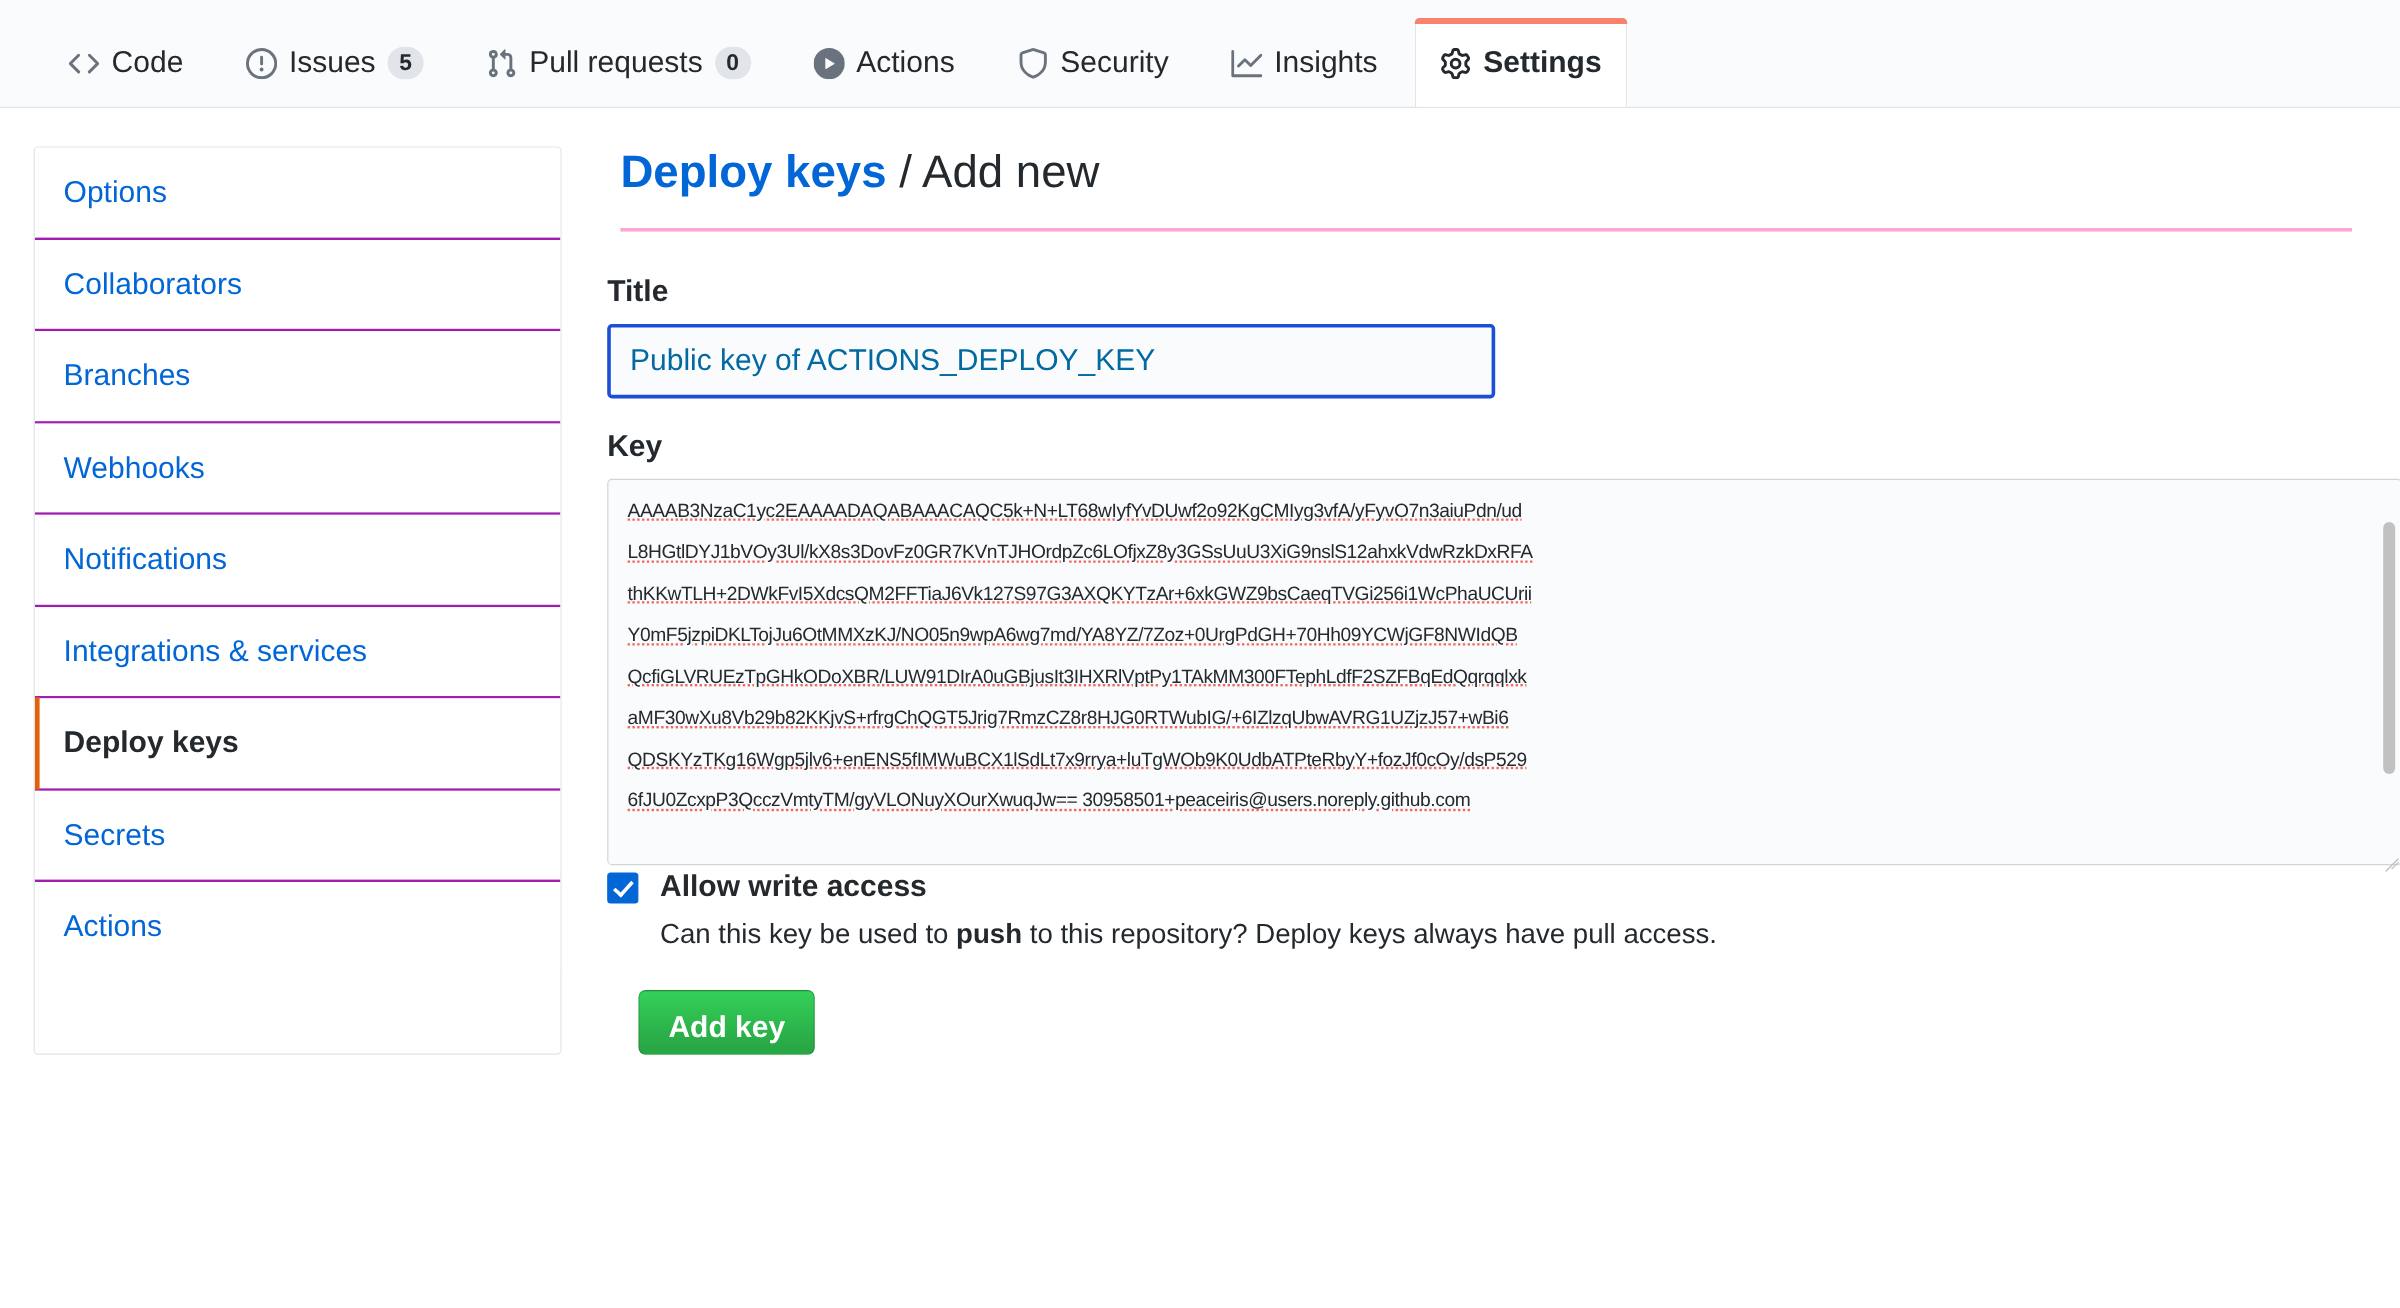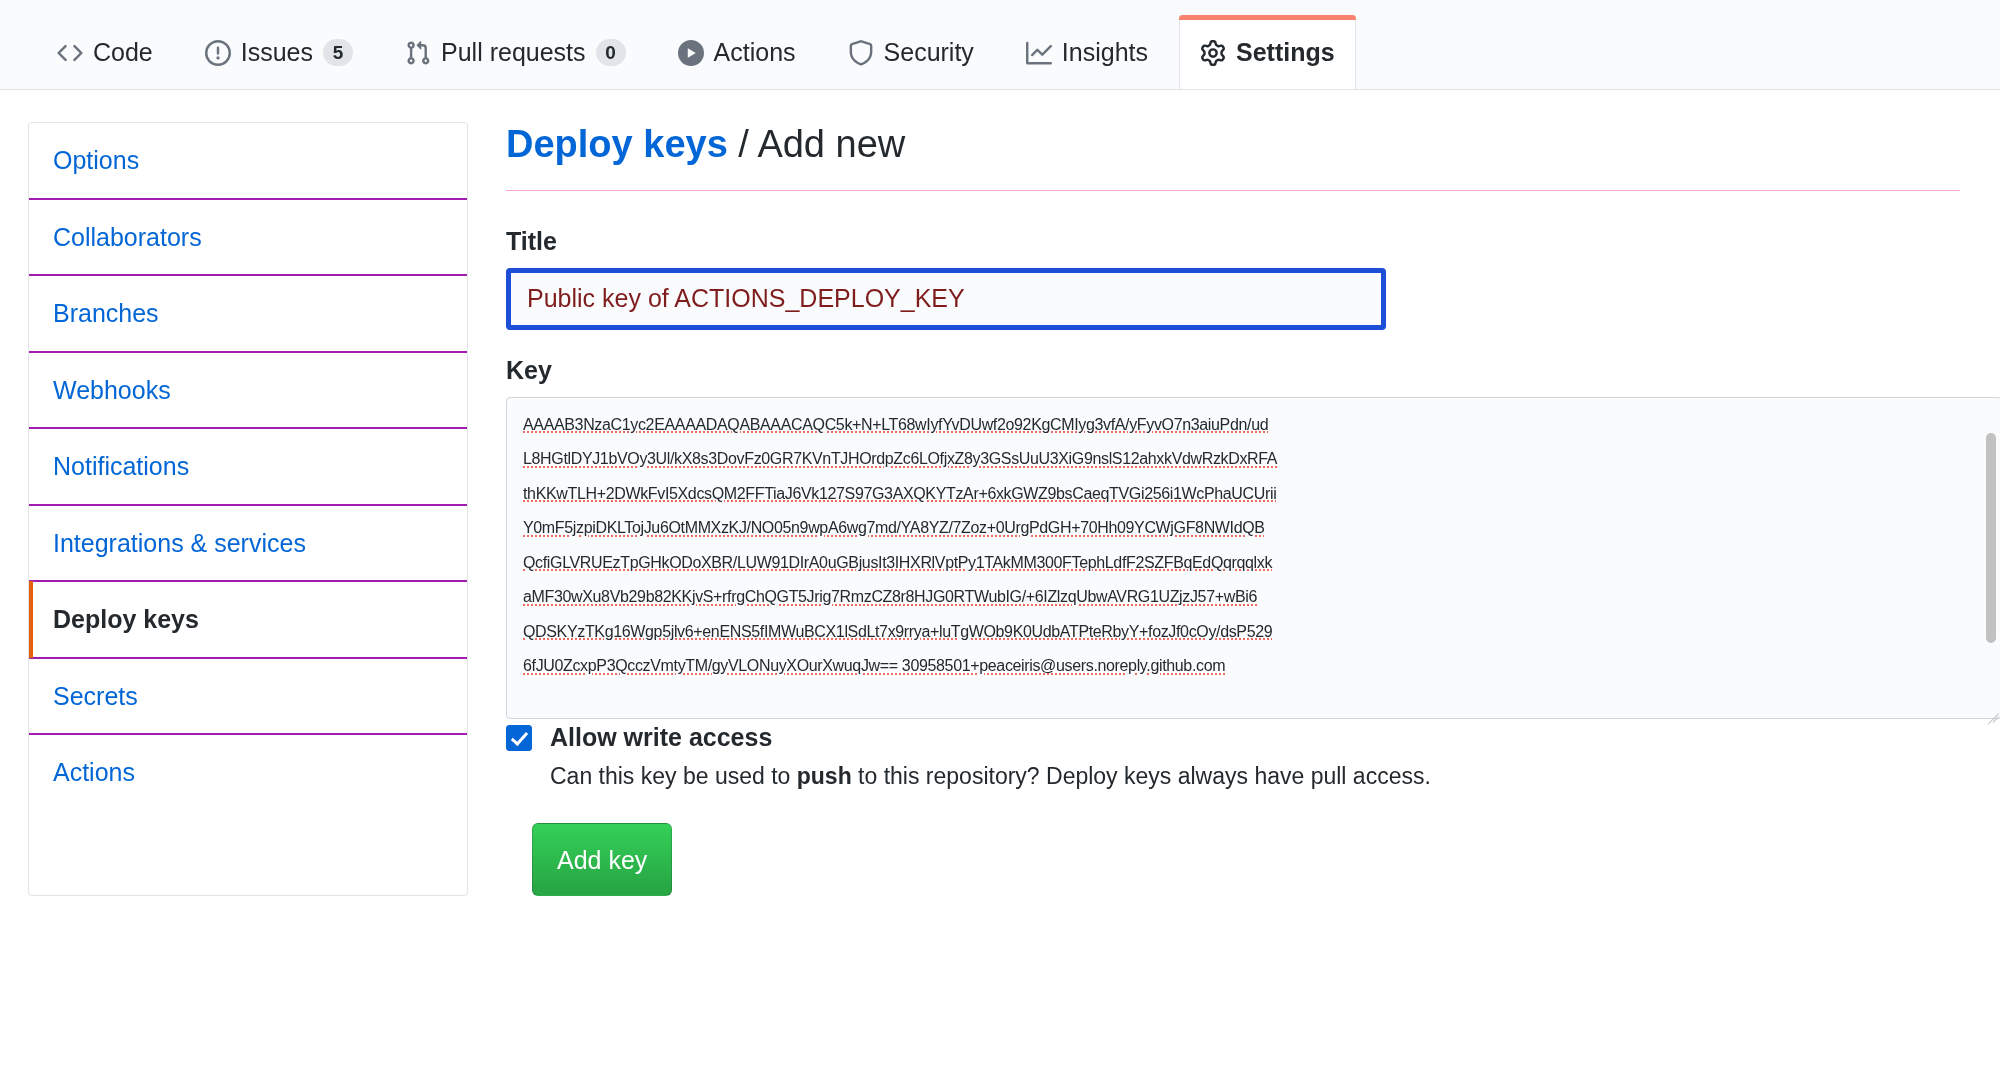--- a/index.html
+++ b/index.html
@@ -119,45 +119,45 @@
   }
 
   
   .content { flex: 1; min-width: 0; padding-left: 12px; }
 
   .page-title {
     font-size: 38px;
     font-weight: 400;
     color: #24292e;
     padding-bottom: 22px;
-    border-bottom: 1px solid #f9a8d4;
-    margin: 0 0 36px 0;
+    border-bottom: 3px solid #f9a8d4;
+    margin: 0 0 36px 11px;
     line-height: 1.2;
   }
   .page-title .link { color: #0366d6; font-weight: 600; }
   .page-title .sep { color: #24292e; }
   .page-title .current { color: #24292e; }
 
   .field-label {
     display: block;
     font-size: 25px;
     font-weight: 600;
     color: #24292e;
     margin-bottom: 12px;
   }
   .title-input {
     display: block;
-    width: 880px;
+    width: 740px;
     height: 62px;
     padding: 0 16px;
     font-size: 25px;
     font-family: "Liberation Sans", sans-serif;
-    color: #7f1d1d;
+    color: #0369a1;
     background: #fafbfc;
-    border: 5px solid #1d4ed8;
+    border: 3px solid #1d4ed8;
     border-radius: 4px;
     outline: none;
   }
   .spacer-24 { height: 26px; }
 
   
   .key-wrap { position: relative; width: 1496px; }
   .key-box {
     position: relative;
     height: 322px;
@@ -258,24 +258,24 @@
     color: #24292e;
     line-height: 1.5;
     margin-top: 4px;
   }
   .check-note b { font-weight: 600; }
 
   .btn-primary {
     display: inline-block;
     margin: 30px 0 0 26px;
     padding: 0 24px;
-    height: 73px;
+    height: 54px;
     line-height: 60px;
     font-size: 25px;
-    font-weight: 400;
+    font-weight: 700;
     font-family: "Liberation Sans", sans-serif;
     color: #ffffff;
     background: #2ea44f;
     background-image: linear-gradient(-180deg, #34d058 0%, #28a745 90%);
     border: 1px solid rgba(27,31,35,.2);
     border-radius: 6px;
     cursor: pointer;
   }
 </style>
 </head>

